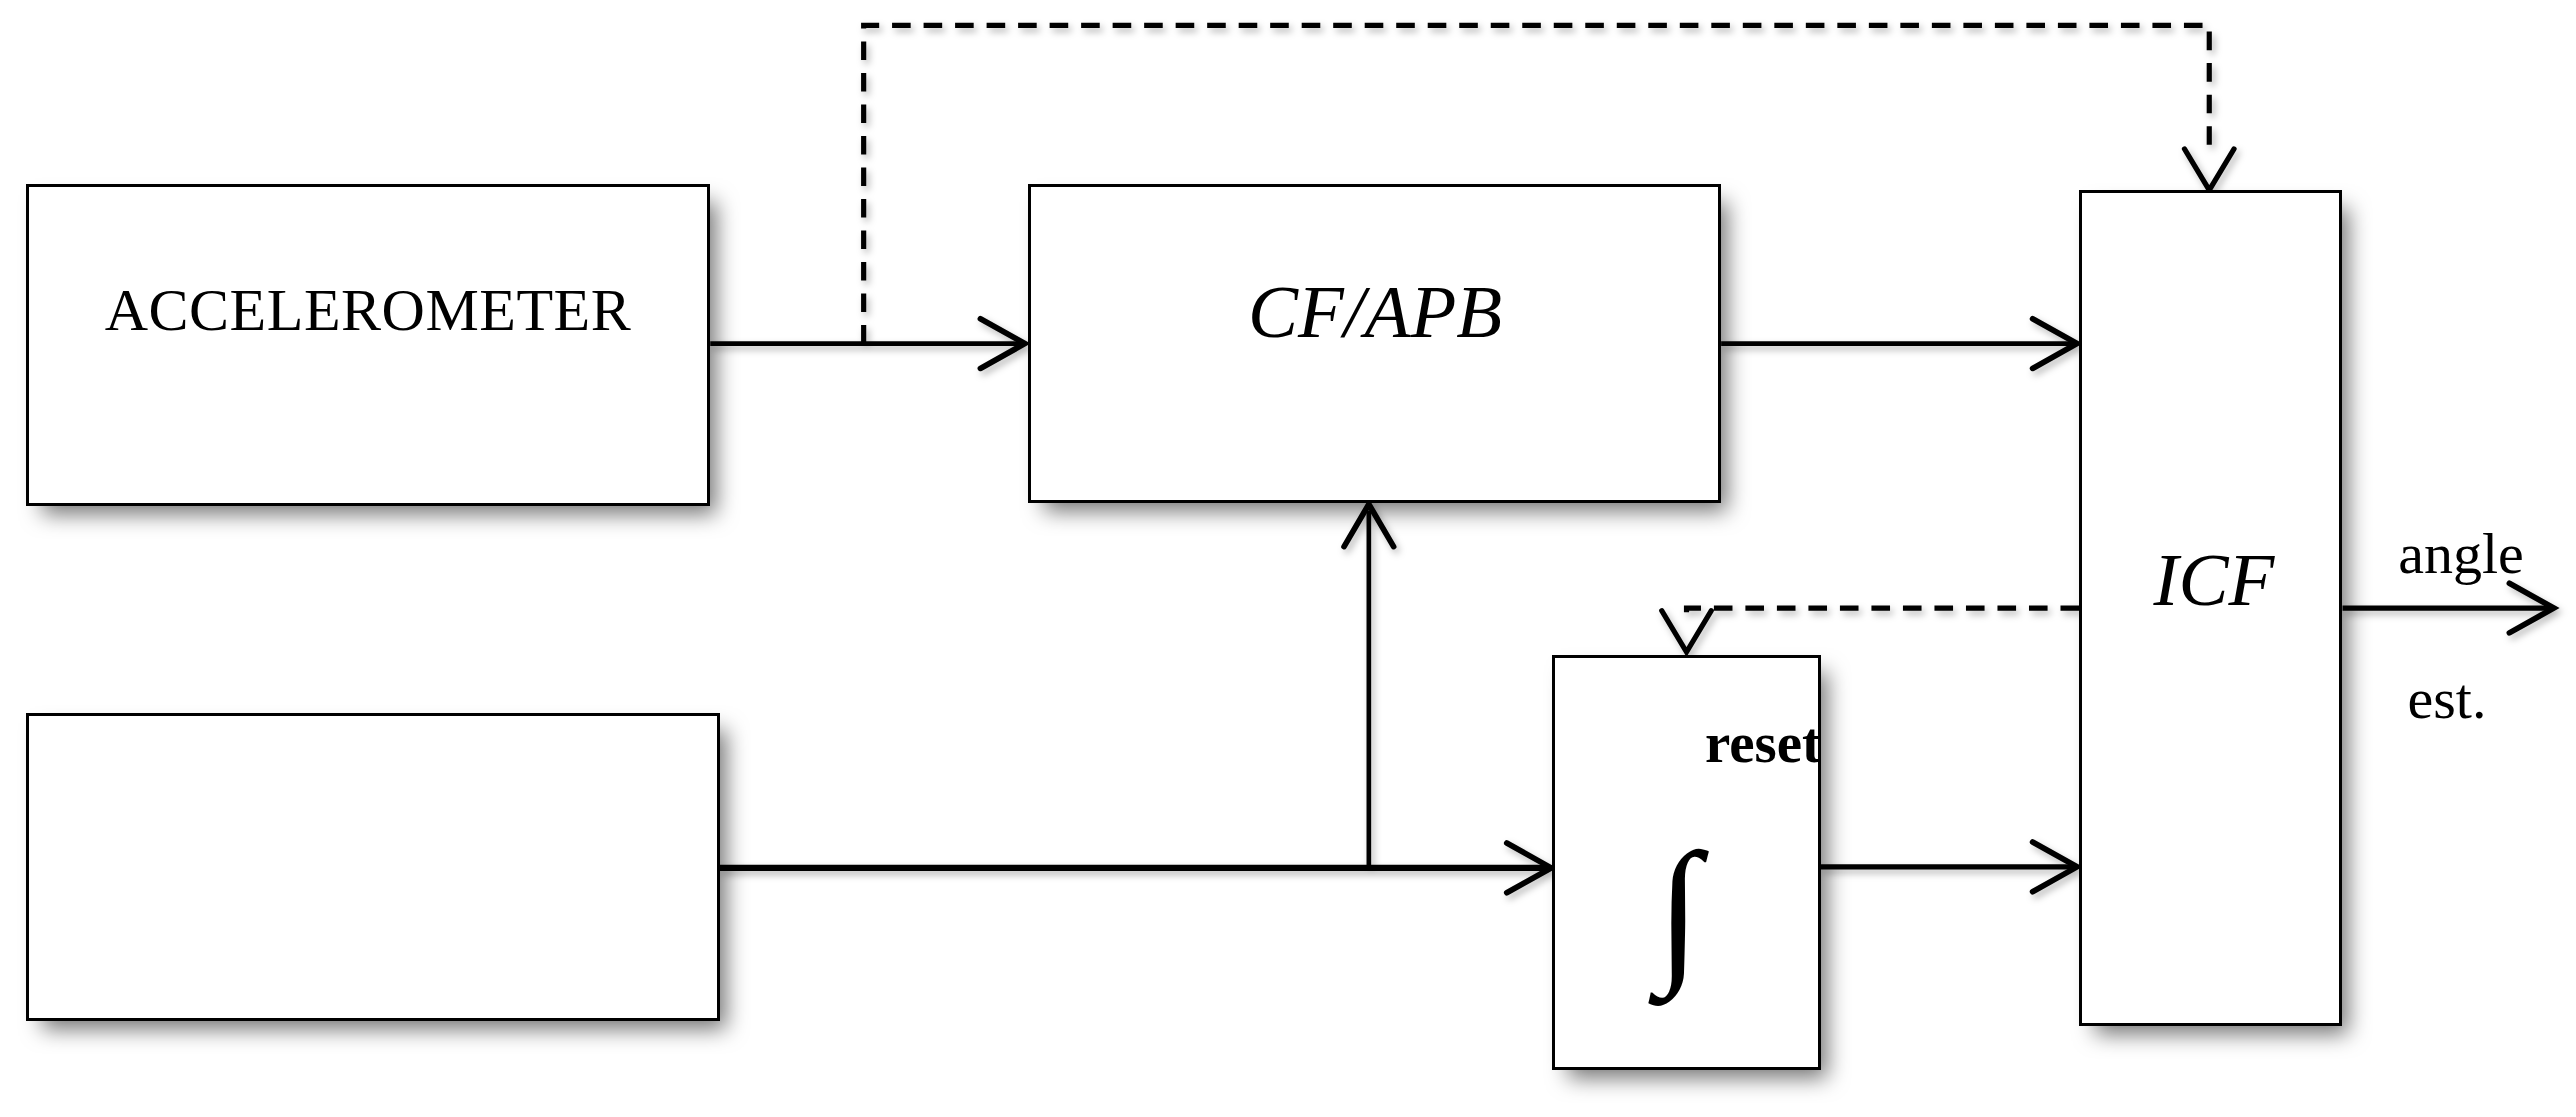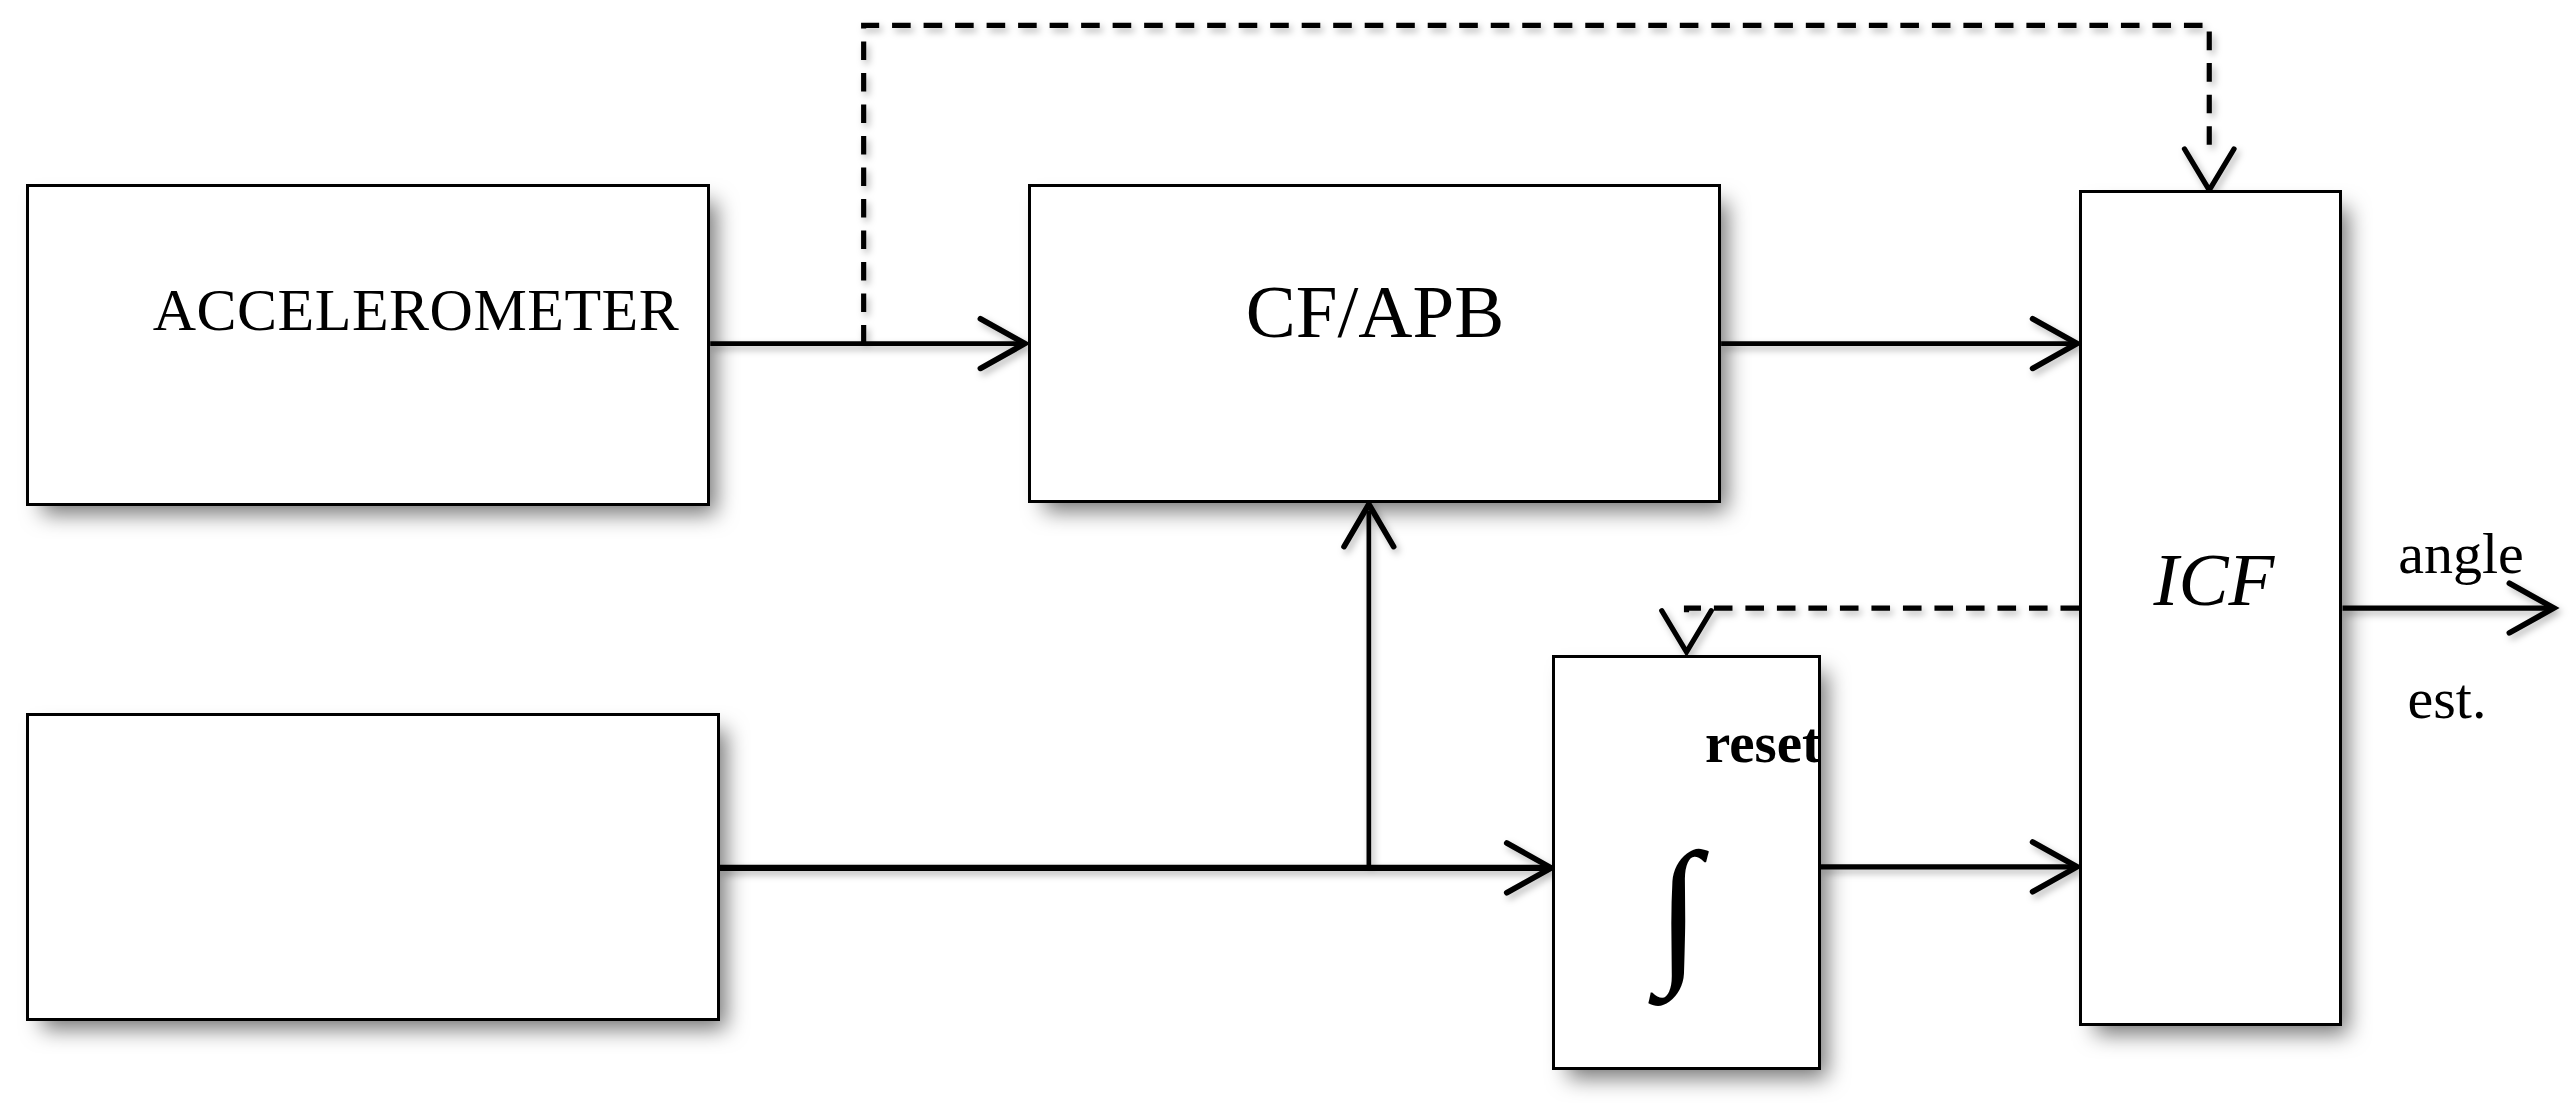--- a/index.html
+++ b/index.html
@@ -24,21 +24,21 @@
     border:3.6px solid #000000;
     box-shadow:11.4px 13.4px 20.7px -4.1px rgba(0,0,0,0.55);
   }
   .lbl{
     position:absolute;
     transform:translate(-50%,-50%);
     color:#000000;
     line-height:1;
     white-space:nowrap;
   }
-  .lbl-accel   {font-size:60px; letter-spacing:0.5px;margin-left:48px;}
+  .lbl-accel   {font-size:60px; letter-spacing:0.5px;}
   .lbl-gyro    {font-size:66px; letter-spacing:0.5px;}
   .lbl-cfapb   {font-size:75px;}
   .lbl-icf     {font-size:75px;}
   .lbl-reset   {font-size:57px; font-weight:600;}
   .lbl-integral{font-size:160px; font-weight:600;}
   .lbl-out     {font-size:58px;font-family:Liberation Serif, serif;}
 </style>
 </head>
 <body>
 
@@ -95,21 +95,21 @@
 
   <div class="block" style="left:1028px; top:184px; width:693px; height:319px;"></div>
 
   <div class="block" style="left:2079px; top:190px; width:263px; height:836px;"></div>
 
   <div class="block" style="left:1552px; top:655px; width:269px; height:415px;"></div>
 
   <div class="lbl lbl-accel" style="left:368px; top:310px;">ACCELEROMETER</div>
 
 
-  <div class="lbl lbl-cfapb" style="left:1375px; top:311px;">CF/APB</div>
+  <div class="lbl lbl-cfapb" style="left:1375px; top:311px;font-style:italic;">CF/APB</div>
 
   <div class="lbl lbl-icf" style="left:2214px; top:579px;font-style:italic;">ICF</div>
 
   <div class="lbl lbl-reset" style="left:1763px; top:742px;">reset</div>
 
   <div class="lbl lbl-integral" style="left:1679px; top:909px;">∫</div>
 
   <div class="lbl lbl-out" style="left:2461px; top:554px;">angle</div>
 
   <div class="lbl lbl-out" style="left:2447px; top:699px;">est.</div>

